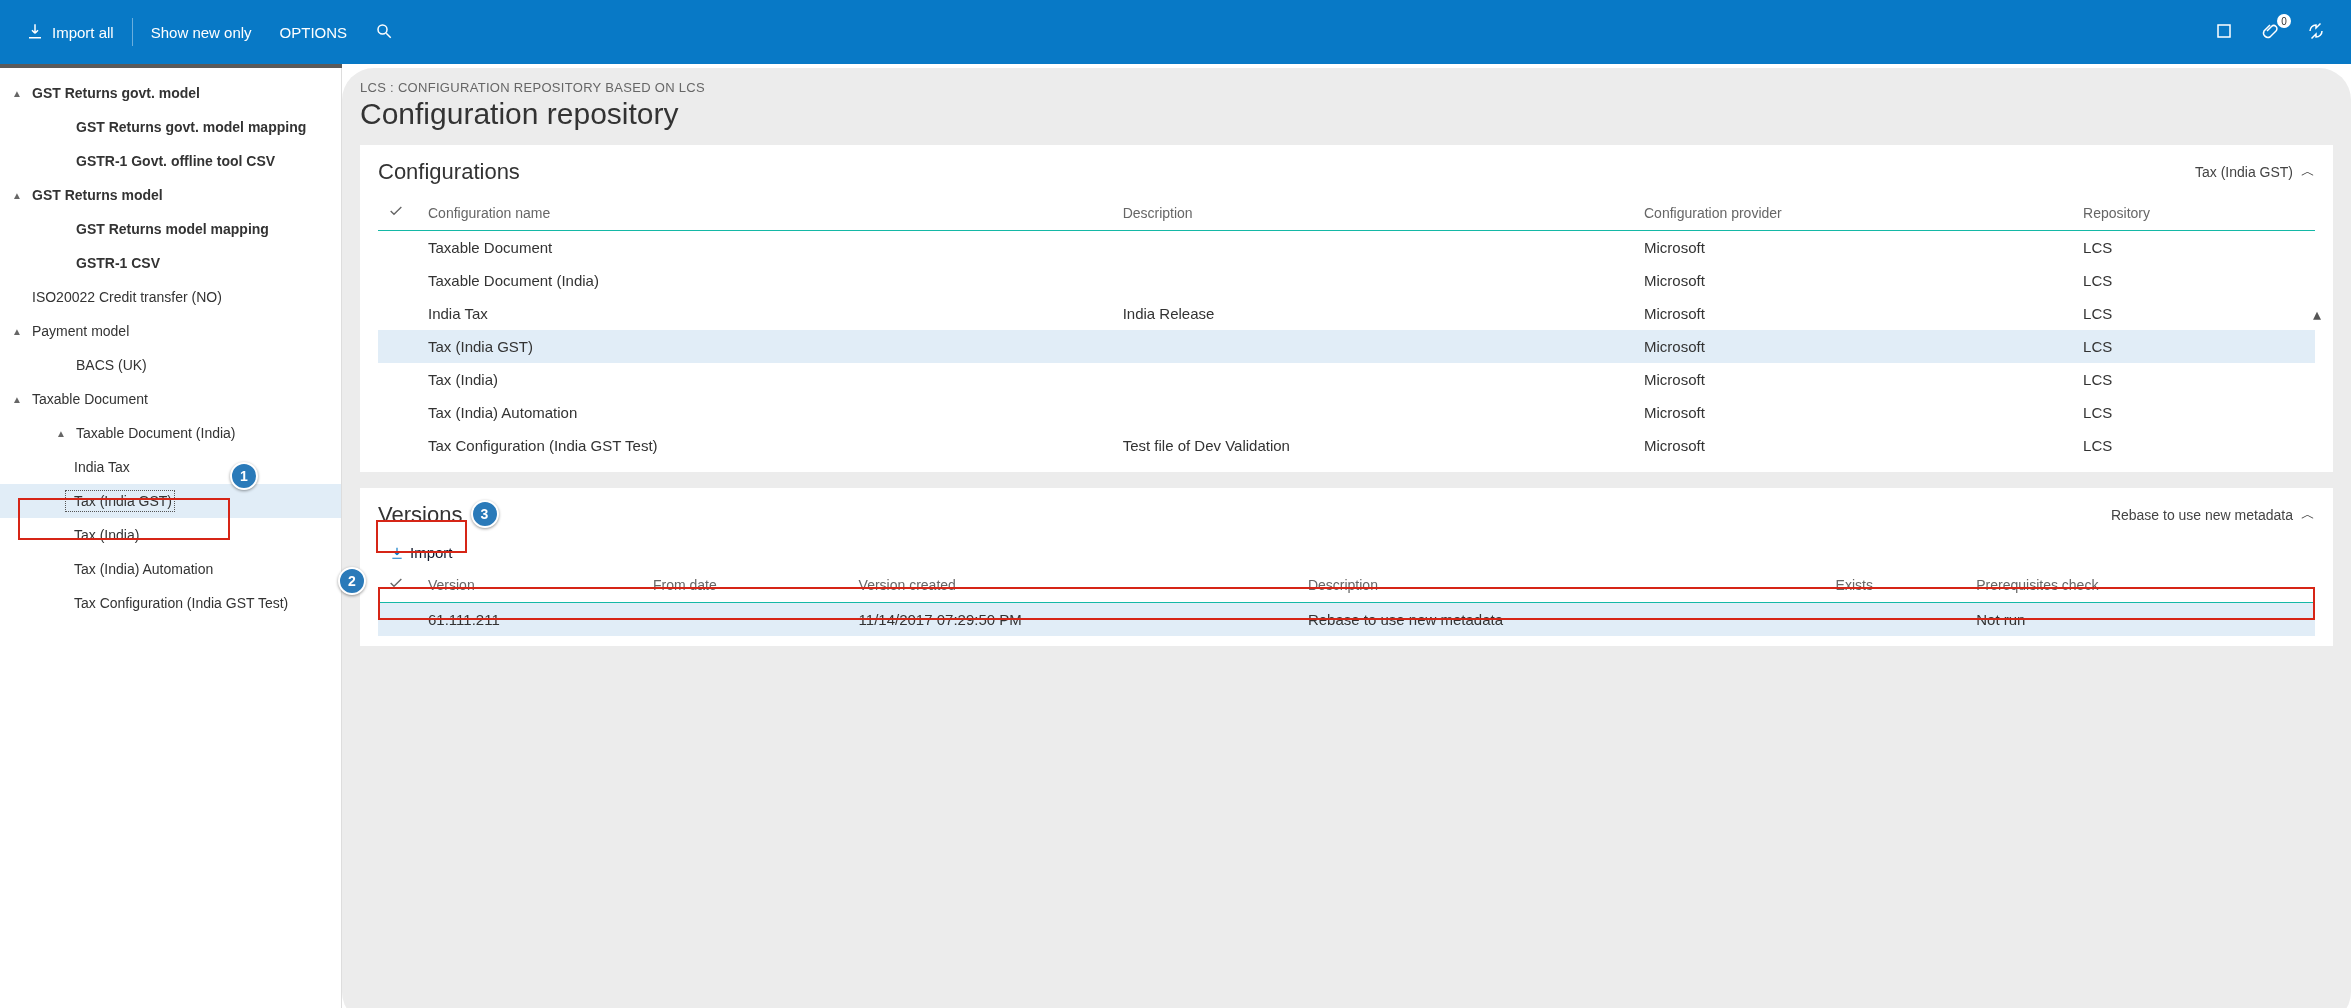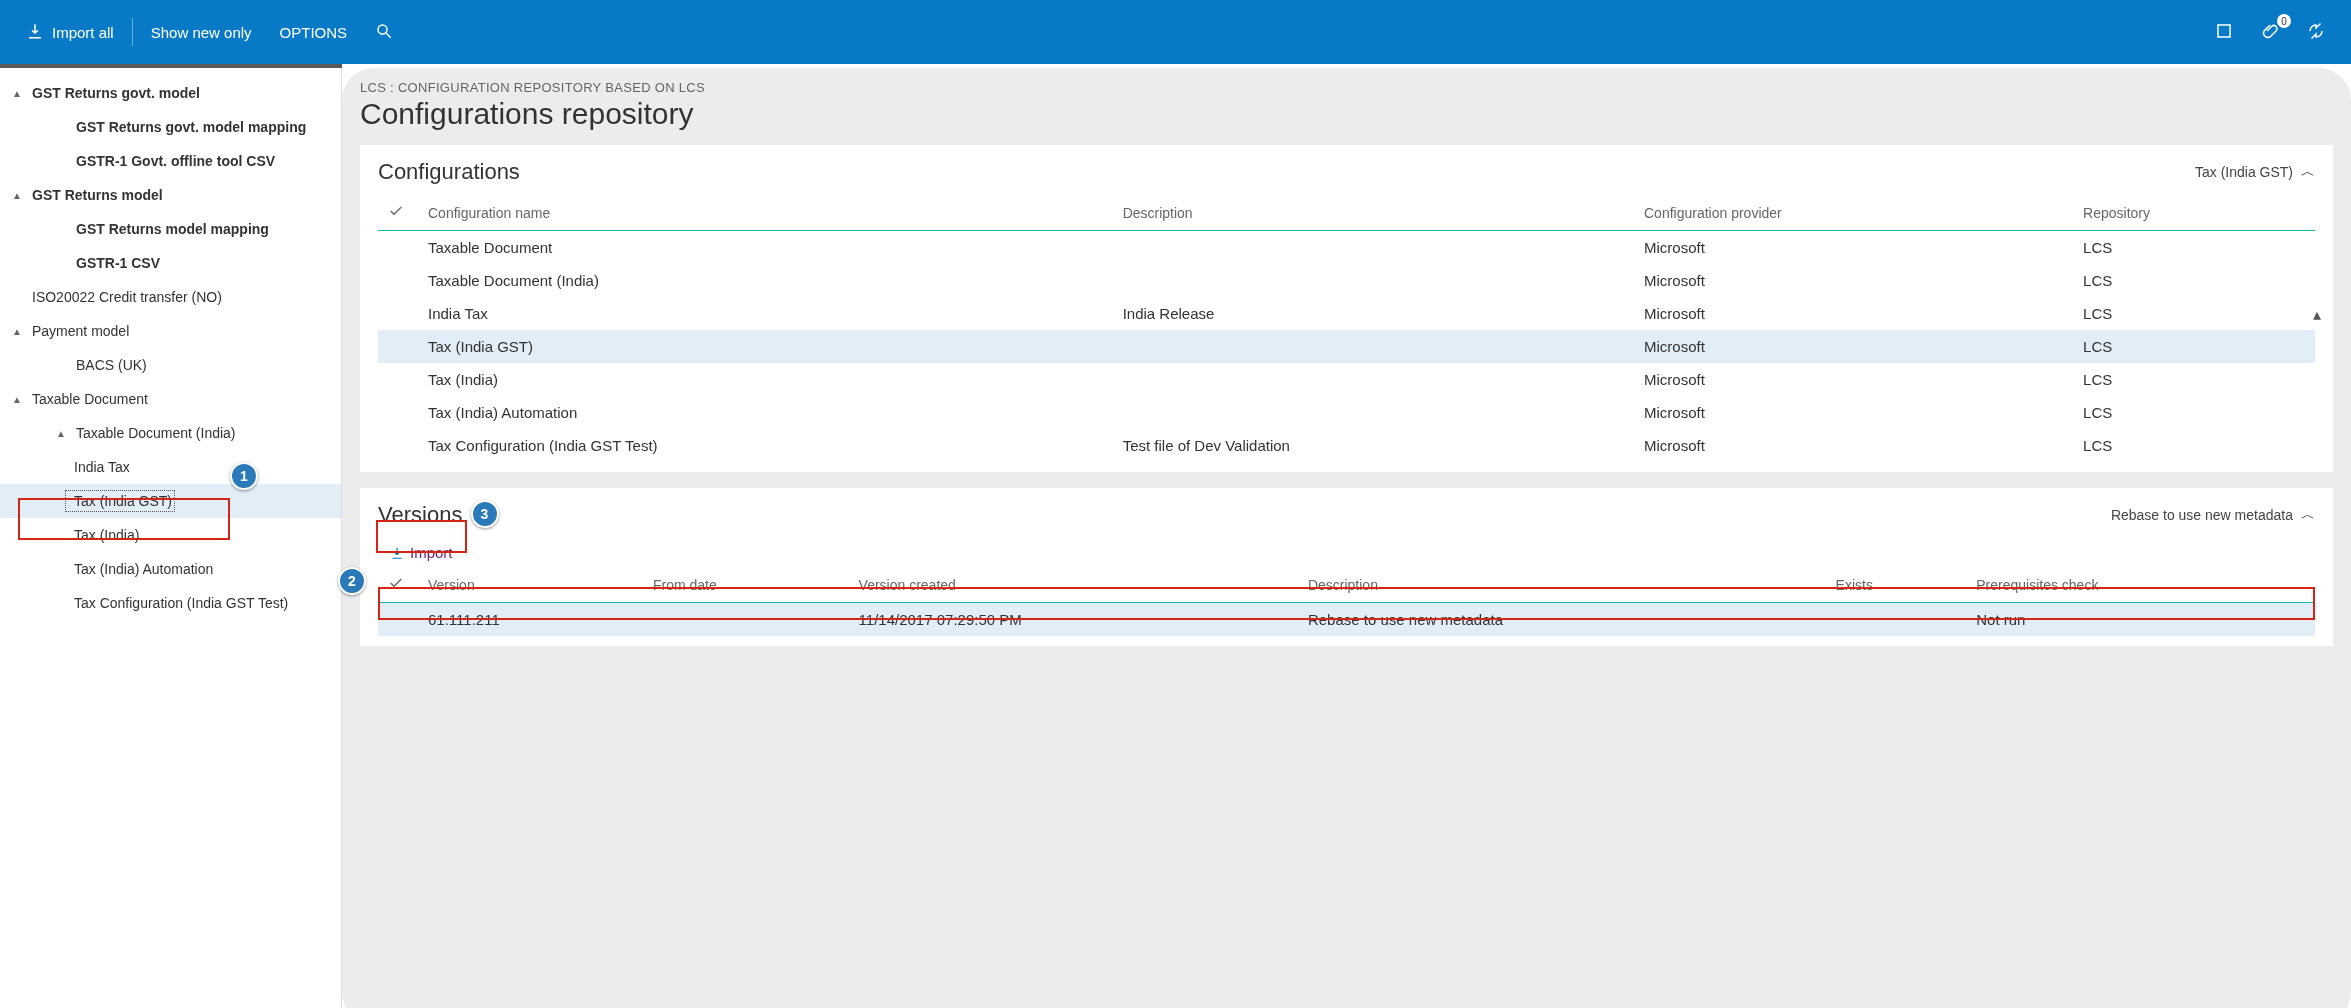--- a/index.html
+++ b/index.html
@@ -110,21 +110,21 @@
   .grid td {
     padding: 8px 10px;
     font-size: 15px;
   }
   .grid tr.selected td { background: #e1edf7; }
   .check-col { width: 40px; text-align:center; }
   .checkmark-icon svg { width:16px; height:16px; }
 
   .import-btn {
     display:inline-flex; align-items:center; gap:6px;
-    color:#701a75; padding: 6px 12px;
+    color:#0f172a; padding: 6px 12px;
     cursor:pointer; font-size:15px;
   }
   .import-btn svg { width:14px; height:14px; stroke:#0879c6; fill:none; }
 
   .scroll-hint { position:absolute; right:2px; top:160px; width:18px; }
   .scroll-hint .arr { font-size:16px; color:#555; }
 
 </style>
 </head>
 <body>
@@ -243,21 +243,21 @@
         <span class="label">Tax (India) Automation</span>
       </div>
       <div class="tree-item level3" id="tree-item-16">
         <span class="caret"></span>
         <span class="label">Tax Configuration (India GST Test)</span>
       </div>
     </div>
 
   <div class="main">
     <div class="breadcrumb">LCS : CONFIGURATION REPOSITORY BASED ON LCS</div>
-    <div class="page-title">Configurations repository</div>
+    <div class="page-title">Configuration repository</div>
 
     <div class="panel" style="position:relative;">
       <div class="panel-head">
         <div class="panel-title">Configurations</div>
         <div class="panel-sub">
           <span>Tax (India GST)</span>
           <span style="cursor:pointer;">︿</span>
         </div>
       </div>
       <table class="grid">

